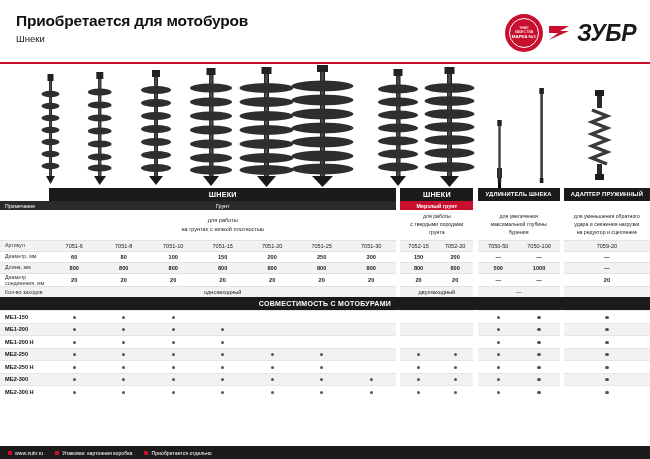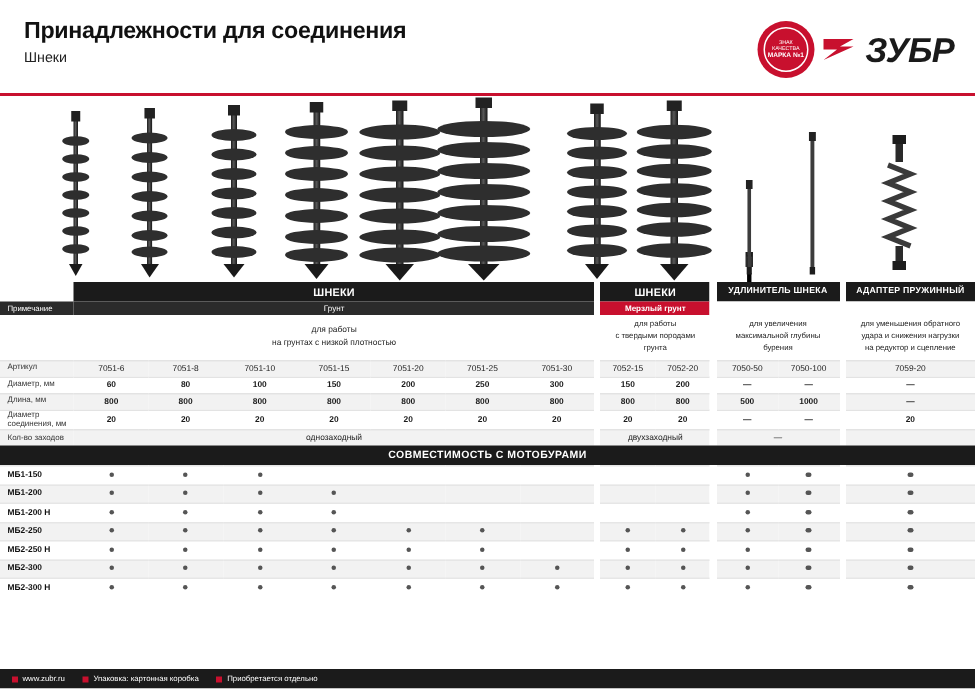--- a/index.html
+++ b/index.html
@@ -57,21 +57,21 @@
             display:flex; align-items:center; gap:12px; padding:0 8px; font-size:5.2px; }
   .footer .itm { display:flex; align-items:center; gap:3px; }
   .footer .sq { width:4px; height:4px; background:#c8102e; display:inline-block; }
 </style>
 </head>
 <body>
 
 <div class="page">
 
   <div class="header">
-    <div class="title">Принадлежности для соединения</div>
+    <div class="title">Приобретается для мотобуров</div>
     <div class="subtitle">Шнеки</div>
     <div class="brand">
       <div class="medal">
         <div class="inner">
           <div class="m1">ЗНАК КАЧЕСТВА</div>
           <div class="m2">МАРКА №1</div>
         </div>
       </div>
       <div class="brand-logo">
         <svg width="26" height="26" viewBox="0 0 26 26">

